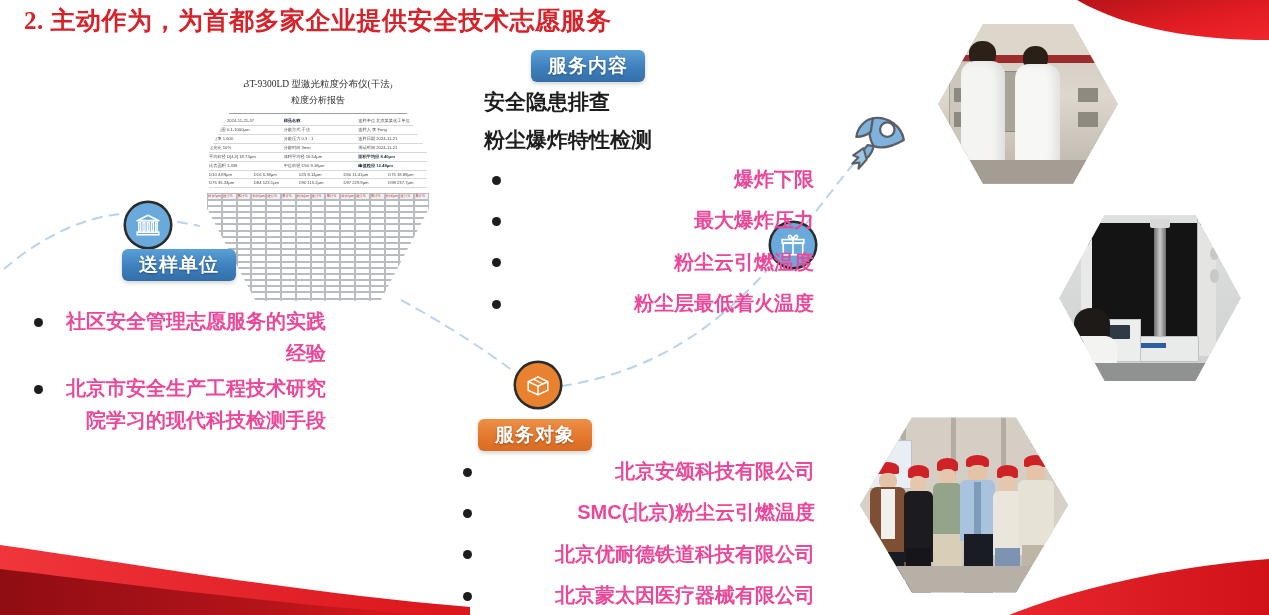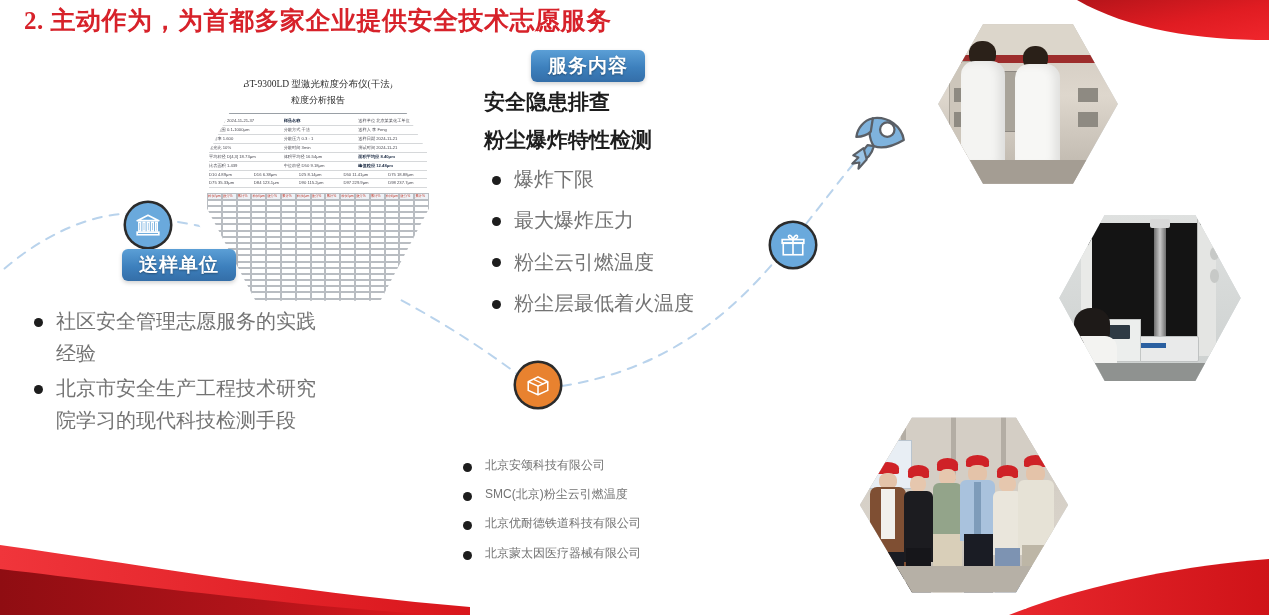--- a/index.html
+++ b/index.html
@@ -41,36 +41,36 @@
   .badge.orange{background:linear-gradient(180deg,#ef8f46 0%,#e2762c 60%,#d96c22 100%);}
 
   
   .heading-line{
     font-weight:bold;font-size:21px;color:#1d1d1d;line-height:1.55;
     white-space:nowrap;
   }
   ul.blist{list-style:none;margin:0;padding:0;}
   ul.blist li{
     position:relative;padding-left:30px;
-    font-weight:normal;font-size:20px;color:#737373;
-    line-height:1.52;margin-bottom:2px;white-space:nowrap;
+    font-weight:bold;font-size:20px;color:#ec4899;
+    line-height:1.52;margin-bottom:2px;white-space:nowrap;text-align:right;
   }
   ul.blist li::before{
     content:"";position:absolute;left:8px;top:.58em;
     width:9px;height:9px;border-radius:50%;background:#1d1d1d;
   }
   ul.blist li.wrap{white-space:normal;}
 
   #svc-content{position:absolute;left:484px;top:86px;width:330px;}
   #svc-content .heading-line{margin-bottom:5px;}
   #svc-content ul.blist{margin-top:8px;}
   #svc-content ul.blist li{margin-bottom:11px;}
 
   #svc-target{position:absolute;left:455px;top:456px;width:360px;}
-  #svc-target ul.blist li{margin-bottom:11px;font-size:12px;}
+  #svc-target ul.blist li{margin-bottom:11px;font-size:20px;}
 
   #skills{position:absolute;left:26px;top:306px;width:300px;}
   #skills ul.blist li{white-space:normal;line-height:1.58;margin-bottom:4px;}
 
   
   .node{
     position:absolute;width:44px;height:44px;border-radius:50%;
     display:flex;align-items:center;justify-content:center;
     box-shadow:0 0 0 2.5px #2b2b2b;
   }
@@ -630,20 +630,21 @@
   <svg id="rocket" viewBox="0 0 64 60">
     <path d="M27 6 C 42 4 55 14 57 27 C 45 34 36 36 28 33 C 23 26 22 14 27 6 Z" fill="#7fb3dd" stroke="#5a5f66" stroke-width="2.2" stroke-linejoin="round"></path>
     <circle cx="41" cy="17" r="7" fill="#ffffff" stroke="#5a5f66" stroke-width="2.2"></circle>
     <path d="M27 6 C 18 8 12 16 11 24 C 16 24 22 22 25 19 Z" fill="#7fb3dd" stroke="#5a5f66" stroke-width="2.2" stroke-linejoin="round"></path>
     <path d="M28 33 C 26 41 22 46 15 48 C 16 41 18 36 22 32 Z" fill="#7fb3dd" stroke="#5a5f66" stroke-width="2.2" stroke-linejoin="round"></path>
     <path d="M18 35 L8 42 L13 44 L7 50 L14 49 L13 55 L21 46 Z" fill="#9cc5e6" stroke="#5a5f66" stroke-width="2" stroke-linejoin="round"></path>
   </svg>
 
   <div class="badge blue" id="badge-skills" style="left:86px;top:249px;">送样单位</div>
   <div class="badge blue" id="badge-content" style="left:495px;top:50px;">服务内容</div>
+  <div class="badge orange" id="badge-target" style="left:478px;top:419px;">服务对象</div>
 
   <div id="svc-content">
     <div class="heading-line">安全隐患排查</div>
     <div class="heading-line">粉尘爆炸特性检测</div>
     <ul class="blist">
       <li>爆炸下限</li>
       <li>最大爆炸压力</li>
       <li>粉尘云引燃温度</li>
       <li>粉尘层最低着火温度</li>
     </ul>

